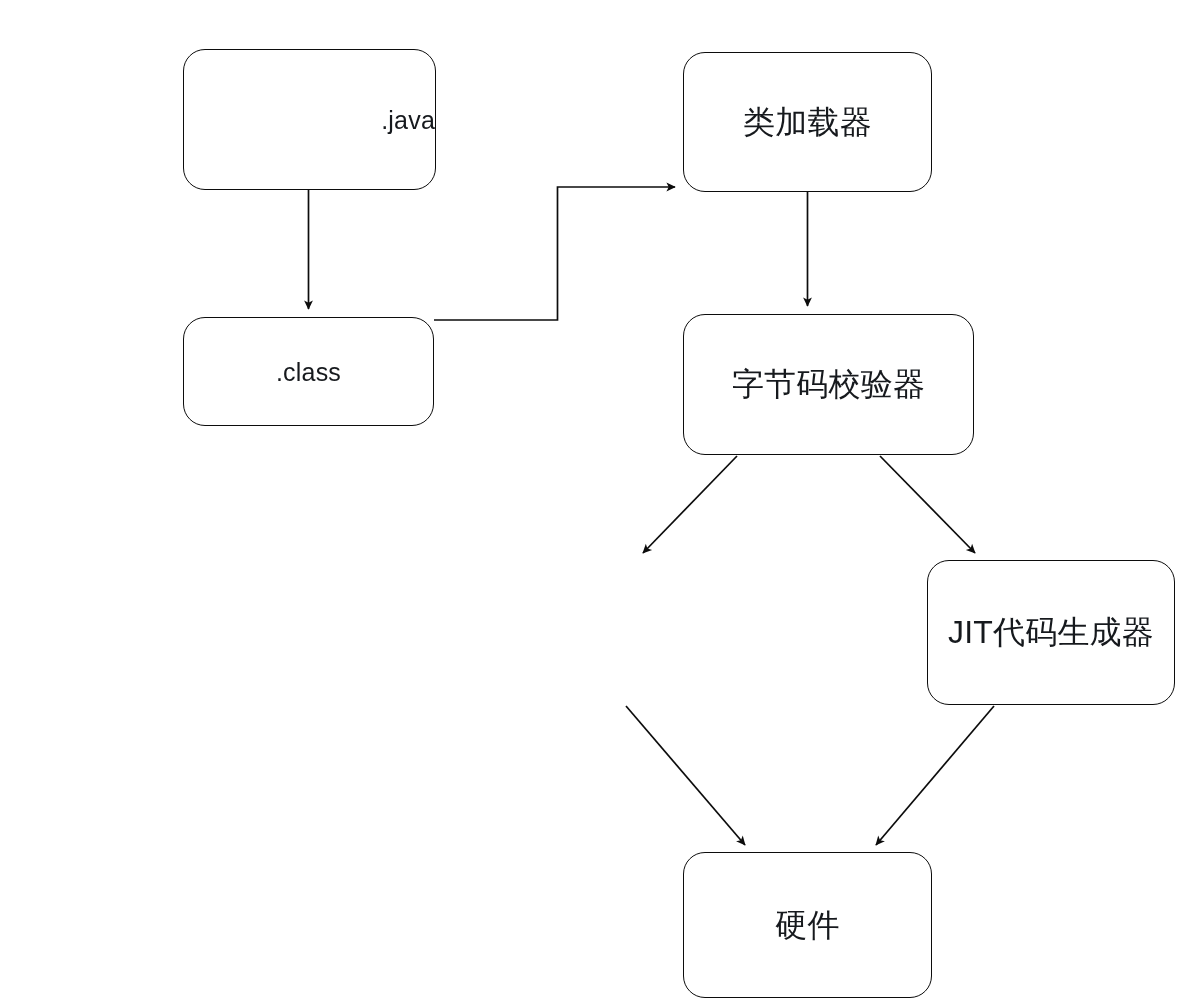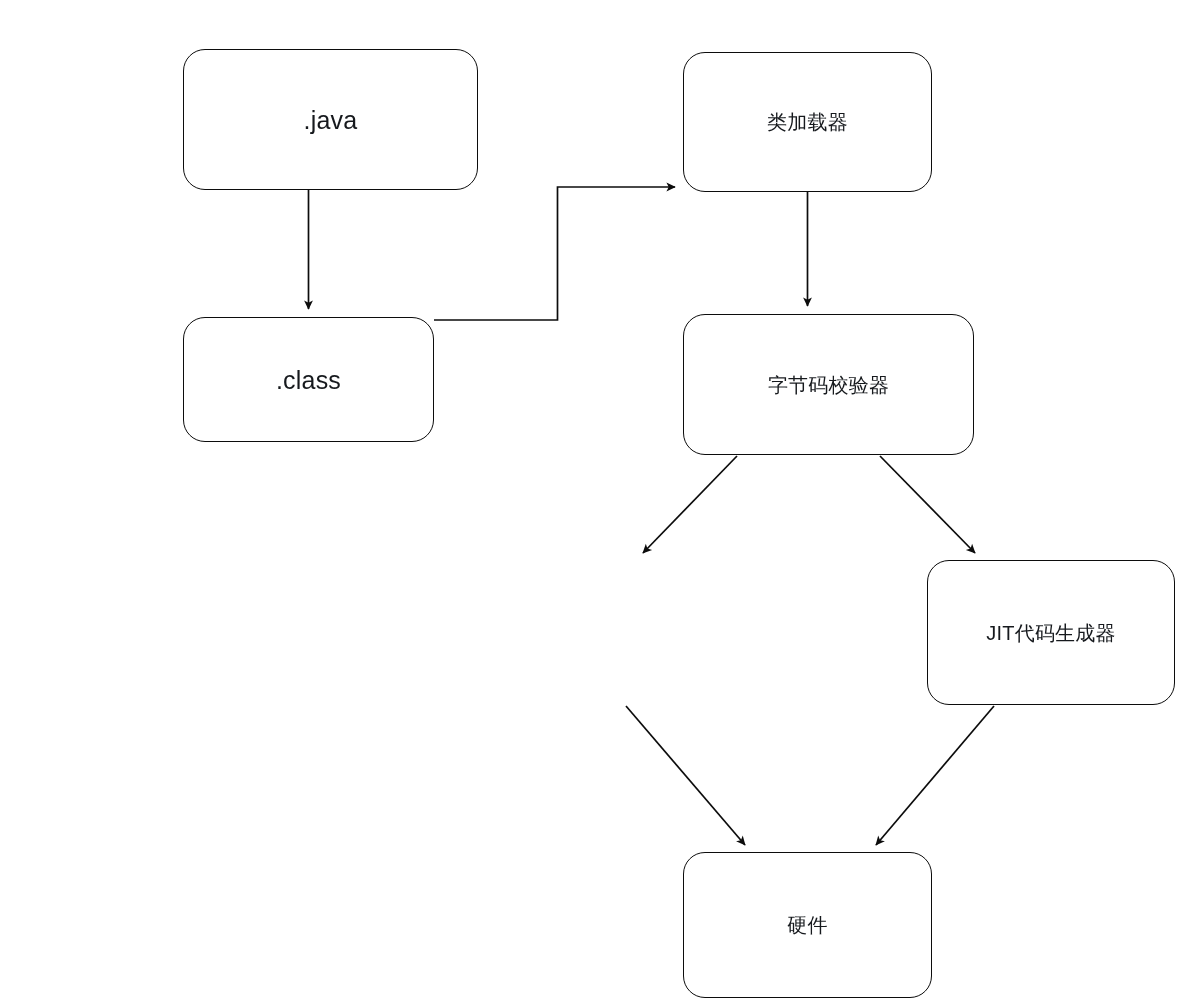--- a/index.html
+++ b/index.html
@@ -30,21 +30,21 @@
     box-sizing: border-box;
     background: #ffffff;
     border: 1.7px solid #0c0c0c;
     border-radius: 22px;
     display: flex;
     align-items: center;
     justify-content: center;
     z-index: 2;
   }
   .node-label {
-    font-size: 20px;
+    font-size: 32px;
     line-height: 1.2;
     color: #16191d;
     letter-spacing: 0.2px;
     white-space: nowrap;
     text-align: center;
     user-select: none;
   }
   .node-label.latin {
     font-size: 25px;
   }
@@ -69,25 +69,25 @@
 
     <path d="M 737 456 L 643 553" fill="none" stroke="#0c0c0c" stroke-width="1.7" marker-end="url(#arrowhead)"></path>
 
     <path d="M 880 456 L 975 553" fill="none" stroke="#0c0c0c" stroke-width="1.7" marker-end="url(#arrowhead)"></path>
 
     <path d="M 626 706 L 745 845" fill="none" stroke="#0c0c0c" stroke-width="1.7" marker-end="url(#arrowhead)"></path>
 
     <path d="M 994 706 L 876 845" fill="none" stroke="#0c0c0c" stroke-width="1.7" marker-end="url(#arrowhead)"></path>
   </svg>
 
-  <div class="node" style="left:183px; top:49px; width:295px; height:141px;">
+  <div class="node" style="left:183px; top:49px; width:253px; height:141px;justify-content:flex-end;">
     <span class="node-label latin">.java</span>
   </div>
 
-  <div class="node" style="left:183px; top:317px; width:251px; height:125px;">
+  <div class="node" style="left:183px; top:317px; width:251px; height:109px;">
     <span class="node-label latin">.class</span>
   </div>
 
   <div class="node" style="left:683px; top:52px; width:249px; height:140px;">
     <span class="node-label">类加载器</span>
   </div>
 
   <div class="node" style="left:683px; top:314px; width:291px; height:141px;">
     <span class="node-label">字节码校验器</span>
   </div>

